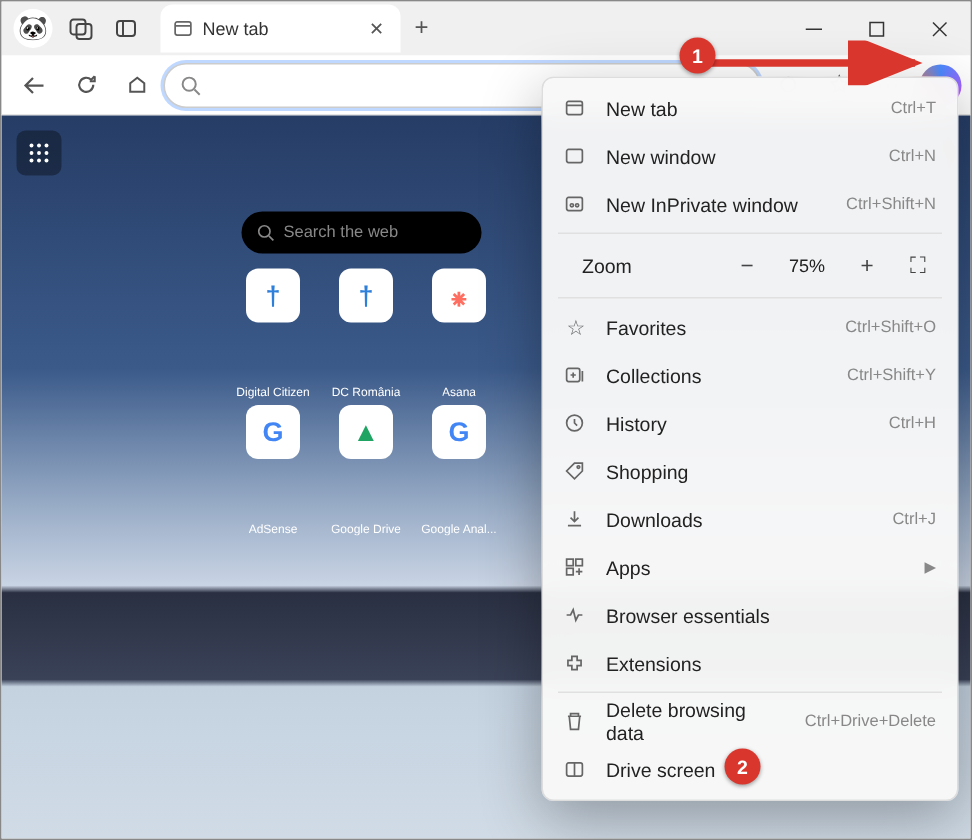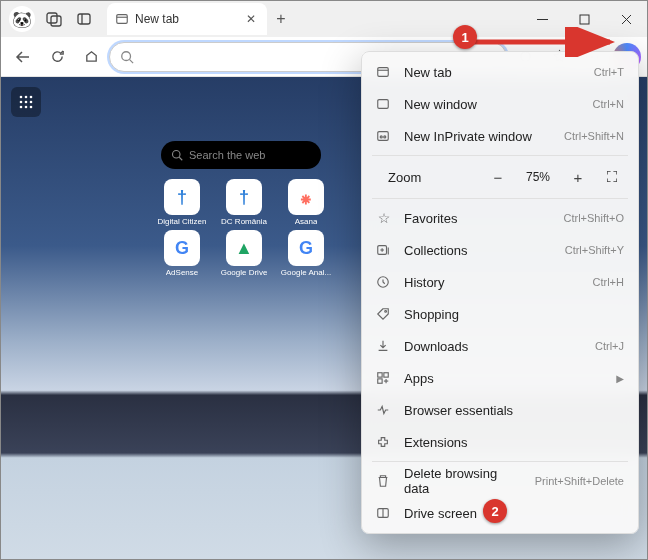--- a/index.html
+++ b/index.html
@@ -28,21 +28,21 @@
 
   
   .content { position: relative; height: calc(100% - 76px); }
   .bg { position: absolute; inset: 0; background: linear-gradient(to bottom, #263d66 0%, #3b5a8a 35%, #9db0c9 55%, #c9d4e4 65%, #2a3042 66%, #3a4258 78%, #c4d2e0 79%, #d0dbe6 100%); }
   .appsbtn { position: absolute; top: 10px; left: 10px; width: 30px; height: 30px; display: flex; align-items: center; justify-content: center; background: rgba(0,0,0,0.35); border-radius: 6px; color: #fff; }
   .gearbtn { position: absolute; top: 10px; right: 10px; width: 30px; height: 30px; display: flex; align-items: center; justify-content: center; background: rgba(0,0,0,0.35); border-radius: 50%; color: #fff; }
   .searchbox { position: absolute; top: 64px; left: 160px; width: 160px; height: 28px; background: #000000; border-radius: 14px; display: flex; align-items: center; padding: 0 10px; gap: 6px; font-size: 11px; color: #888; }
   .startgrid { position: absolute; top: 102px; left: 152px; display: grid; grid-template-columns: repeat(3, 58px); gap: 4px; }
   .tile { display: flex; flex-direction: column; align-items: center; gap: 2px; }
   .tileicon { width: 36px; height: 36px; border-radius: 8px; background: #fff; display: flex; align-items: center; justify-content: center; font-size: 18px; font-weight: bold; }
-  .tilelabel { font-size: 8px; color: #fff; white-space: nowrap; overflow: hidden; max-width: 54px; text-align: center; }
+  .tilelabel { font-size: 8px; color: #fff; white-space: nowrap; overflow: hidden; max-width: 54px; text-align: center; margin-top: 40px; }
 
   
   .menu { position: absolute; top: 50px; right: 8px; width: 278px; background: rgba(248,248,248,0.97); border: 1px solid #ddd; border-radius: 8px; box-shadow: 0 12px 40px rgba(0,0,0,0.3); backdrop-filter: blur(8px); z-index: 5; padding: 4px 0; }
   .mitem { height: 32px; display: flex; align-items: center; padding: 0 14px; font-size: 13px; color: #222; gap: 12px; }
   .mitem .micon { width: 16px; text-align: center; color: #666; font-size: 14px; }
   .mitem .mlabel { flex: 1; }
   .mitem .mshort { font-size: 11px; color: #888; }
   .mitem .msub { color: #888; font-size: 10px; }
   .sep { height: 1px; background: #e0e0e0; margin: 3px 10px; }
   .zoomrow { height: 36px; display: flex; align-items: center; padding: 0 14px; gap: 10px; font-size: 13px; color: #222; }
@@ -320,21 +320,21 @@
     <span class="mlabel">Extensions</span>
   </div>
   <div class="sep"></div>
   <div class="mitem">
     <span class="micon">
         <svg width="14" height="14" viewBox="0 0 16 16" fill="none" stroke="currentColor" stroke-width="1.3">
           <path d="M3 4h10M5 4V2h6v2M4 4l1 10h6l1-10"></path>
         </svg>
       </span>
     <span class="mlabel">Delete browsing data</span>
-    <span class="mshort">Print+Shift+Delete</span>
+    <span class="mshort">Ctrl+Drive+Delete</span>
   </div>
   <div class="mitem">
     <span class="micon">
         <svg width="14" height="14" viewBox="0 0 16 16" fill="none" stroke="currentColor" stroke-width="1.3">
           <rect x="2" y="3" width="12" height="10" rx="1.5"></rect>
           <line x1="8" y1="3" x2="8" y2="13"></line>
         </svg>
       </span>
     <span class="mlabel">Drive screen</span>
   </div>

